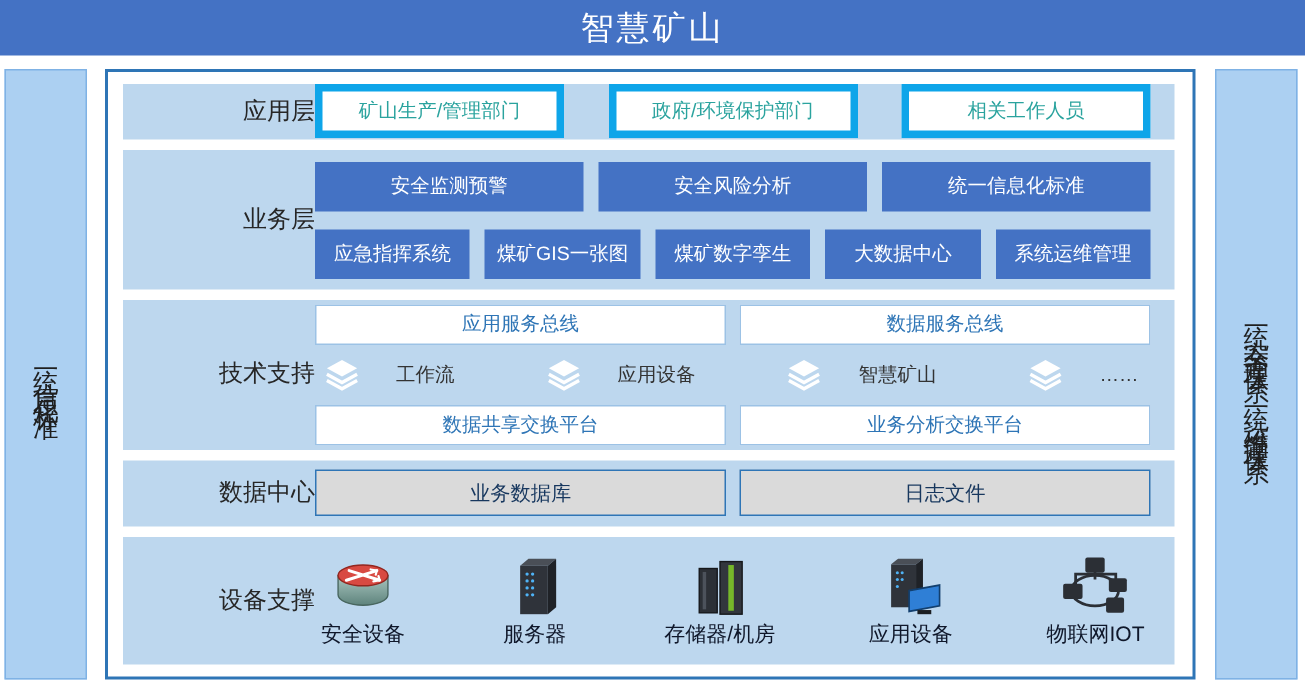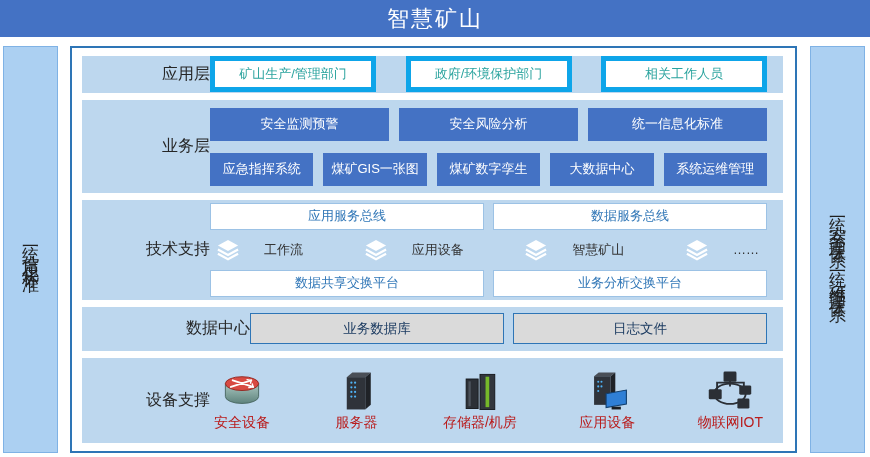--- a/index.html
+++ b/index.html
@@ -58,31 +58,31 @@
   .bus-row{display:flex;gap:9px;}
   .bus-box{
     flex:1;height:25px;background:#fff;border:1px solid #9CC2E5;
     color:#2E75B6;font-size:13px;display:flex;align-items:center;justify-content:center;
   }
   .mw-row{display:flex;align-items:center;justify-content:space-between;padding:0 8px 0 6px;height:24px;}
   .mw-item{display:flex;align-items:center;gap:24px;}
   .mw-text{font-size:13px;color:#333;}
   .layers-icon{display:block;}
 
-  .row.data{height:46px;padding-left:40px;}
+  .row.data{height:46px;}
   .data-boxes{display:flex;gap:9px;}
   .data-box{
     flex:1;height:29px;background:#DADADA;border:1px solid #2E75B6;
     color:#17375E;font-size:13.5px;display:flex;align-items:center;justify-content:center;
   }
 
   .row.device{height:87px;}
   .dev-row{display:flex;justify-content:space-between;padding:0 4px;}
   .dev-item{display:flex;flex-direction:column;align-items:center;gap:1px;}
-  .dev-label{font-size:14px;color:#b91c1c;white-space:nowrap;}
+  .dev-label{font-size:14px;color:#0f172a;white-space:nowrap;}
 </style>
 </head>
 <body>
 
 <div class="banner">
   <span>智慧矿山</span>
 </div>
 
 <div class="side left">
   <span class="vtext">统一信息化标准</span>

